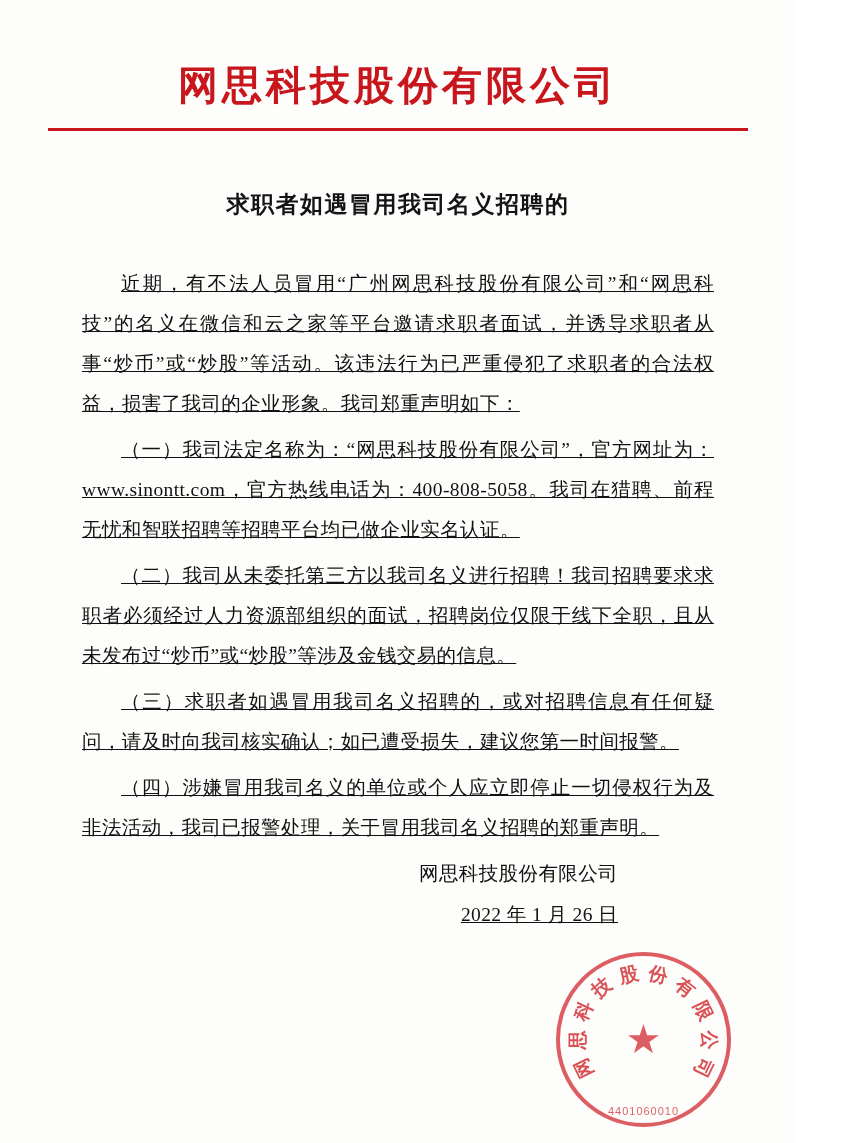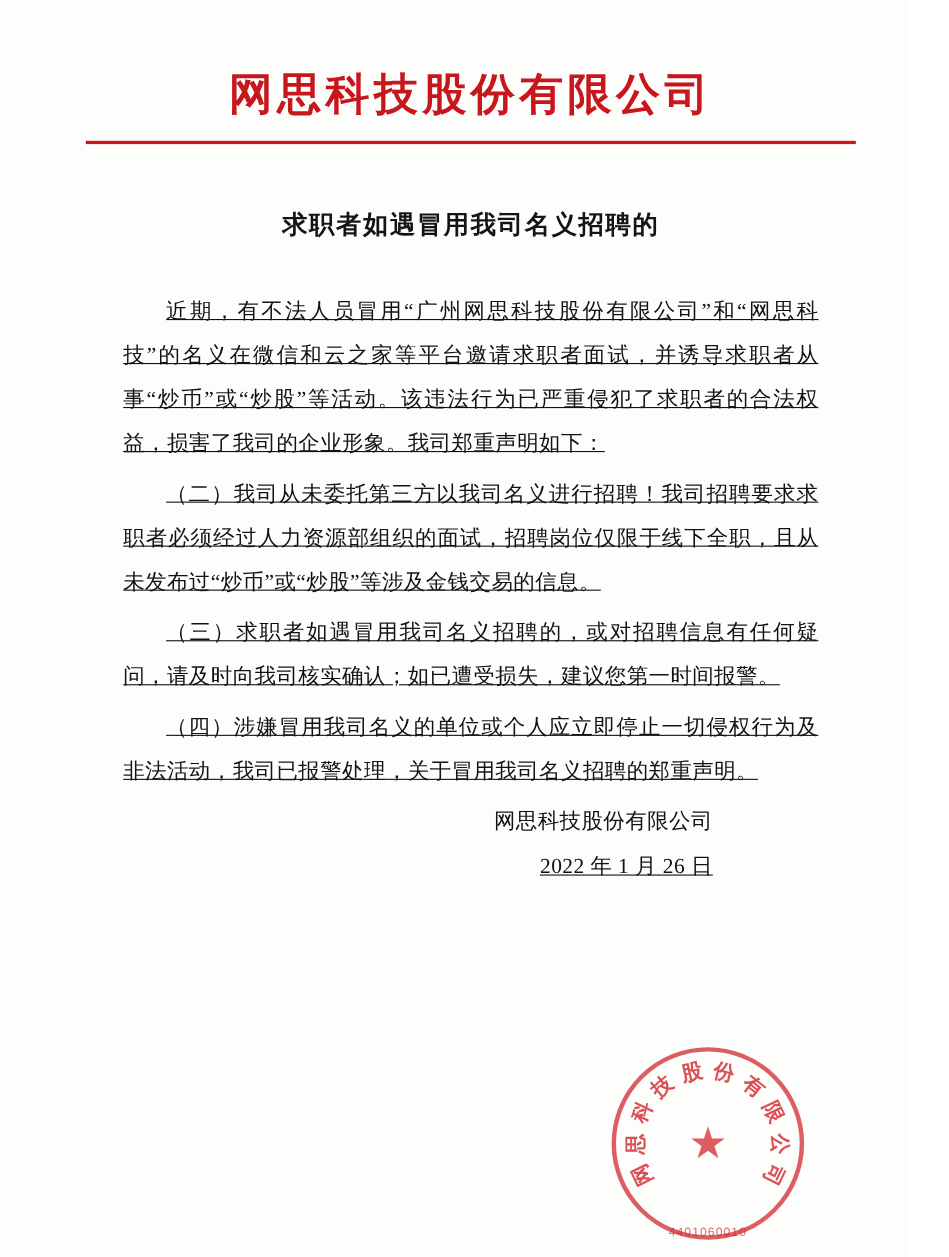--- a/index.html
+++ b/index.html
@@ -10,21 +10,20 @@
   body {
     font-family: "Liberation Serif", "DejaVu Serif", serif;
     color: #111111;
   }
   .page {
     position: relative;
     width: 796px;
     height: 1143px;
     background: #fdfdfb;
     overflow: hidden;
-    padding-left: 30px;
   }
   .letterhead {
     text-align: center;
     padding-top: 62px;
   }
   .letterhead-title {
     font-family: "Liberation Serif", "DejaVu Serif", serif;
     font-size: 40px;
     font-weight: bold;
     letter-spacing: 4px;
@@ -122,21 +121,21 @@
   }
   .seal-char span {
     position: absolute;
     transform: translate(-50%, -50%);
     display: block;
     white-space: nowrap;
   }
   .seal-bottom {
     position: absolute;
     left: 50%;
-    bottom: 0;
+    bottom: 10px;
     transform: translateX(-50%);
     font-size: 11px;
     letter-spacing: 1px;
     color: rgba(206, 32, 39, 0.7);
     font-family: "Liberation Sans", sans-serif;
   }
 </style>
 </head>
 <body>
 
@@ -144,20 +143,21 @@
 
   <div class="letterhead">
     <div class="letterhead-title">网思科技股份有限公司</div>
     <div class="letterhead-rule"></div>
   </div>
 
   <div class="doc-title">求职者如遇冒用我司名义招聘的</div>
 
   <div class="body-area">
     <p class="para">近期，有不法人员冒用“广州网思科技股份有限公司”和“网思科技”的名义在微信和云之家等平台邀请求职者面试，并诱导求职者从事“炒币”或“炒股”等活动。该违法行为已严重侵犯了求职者的合法权益，损害了我司的企业形象。我司郑重声明如下：</p>
+    <p class="para">（一）我司法定名称为：“网思科技股份有限公司”，官方网址为：www.sinontt.com，官方热线电话为：400-808-5058。我司在猎聘、前程无忧和智联招聘等招聘平台均已做企业实名认证。</p>
     <p class="para">（二）我司从未委托第三方以我司名义进行招聘！我司招聘要求求职者必须经过人力资源部组织的面试，招聘岗位仅限于线下全职，且从未发布过“炒币”或“炒股”等涉及金钱交易的信息。</p>
     <p class="para">（三）求职者如遇冒用我司名义招聘的，或对招聘信息有任何疑问，请及时向我司核实确认；如已遭受损失，建议您第一时间报警。</p>
     <p class="para tight">（四）涉嫌冒用我司名义的单位或个人应立即停止一切侵权行为及非法活动，我司已报警处理，关于冒用我司名义招聘的郑重声明。</p>
 
     <div class="signature">
       <span class="sig-line">网思科技股份有限公司</span>
       <span class="sig-date">2022 年 1 月 26 日</span>
     </div>
   </div>
 

